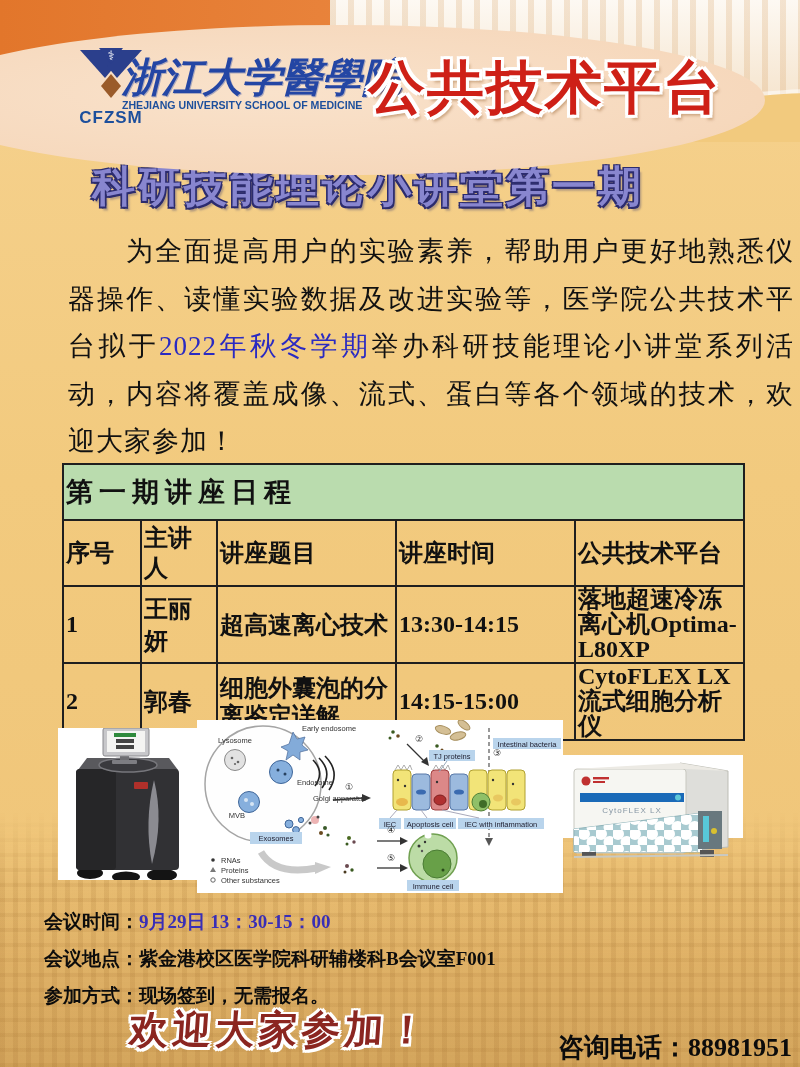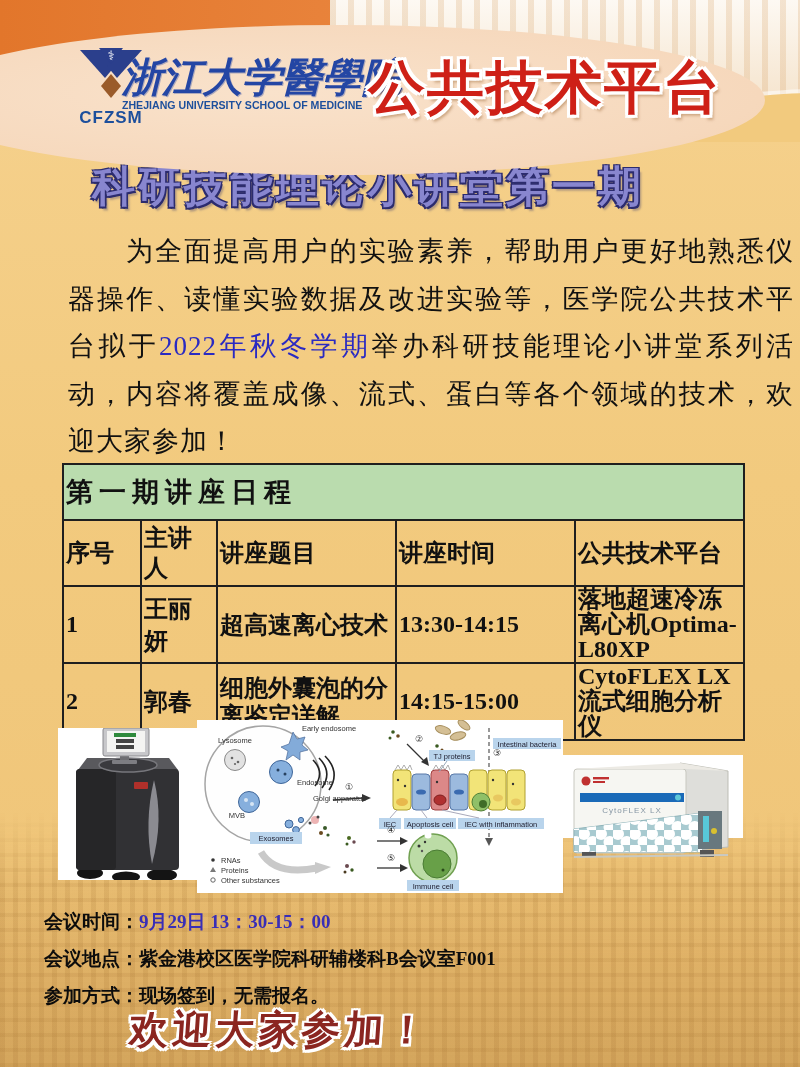--- a/index.html
+++ b/index.html
@@ -315,14 +315,15 @@
   <div class="campus-texture"></div>
 
   <div class="meeting">
     <div class="line"><span>会议时间：</span><span class="val-blue">9月29日 13：30-15：00</span></div>
     <div class="line"><span>会议地点：</span><span>紫金港校区医学院科研辅楼科B会议室F001</span></div>
     <div class="line"><span>参加方式：</span><span>现场签到，无需报名。</span></div>
   </div>
 
   <div class="welcome">欢迎大家参加！</div>
 
+  <div class="phone"><span>咨询电话：</span><span>88981951</span></div>
 
 </div>
 
 </body></html>

